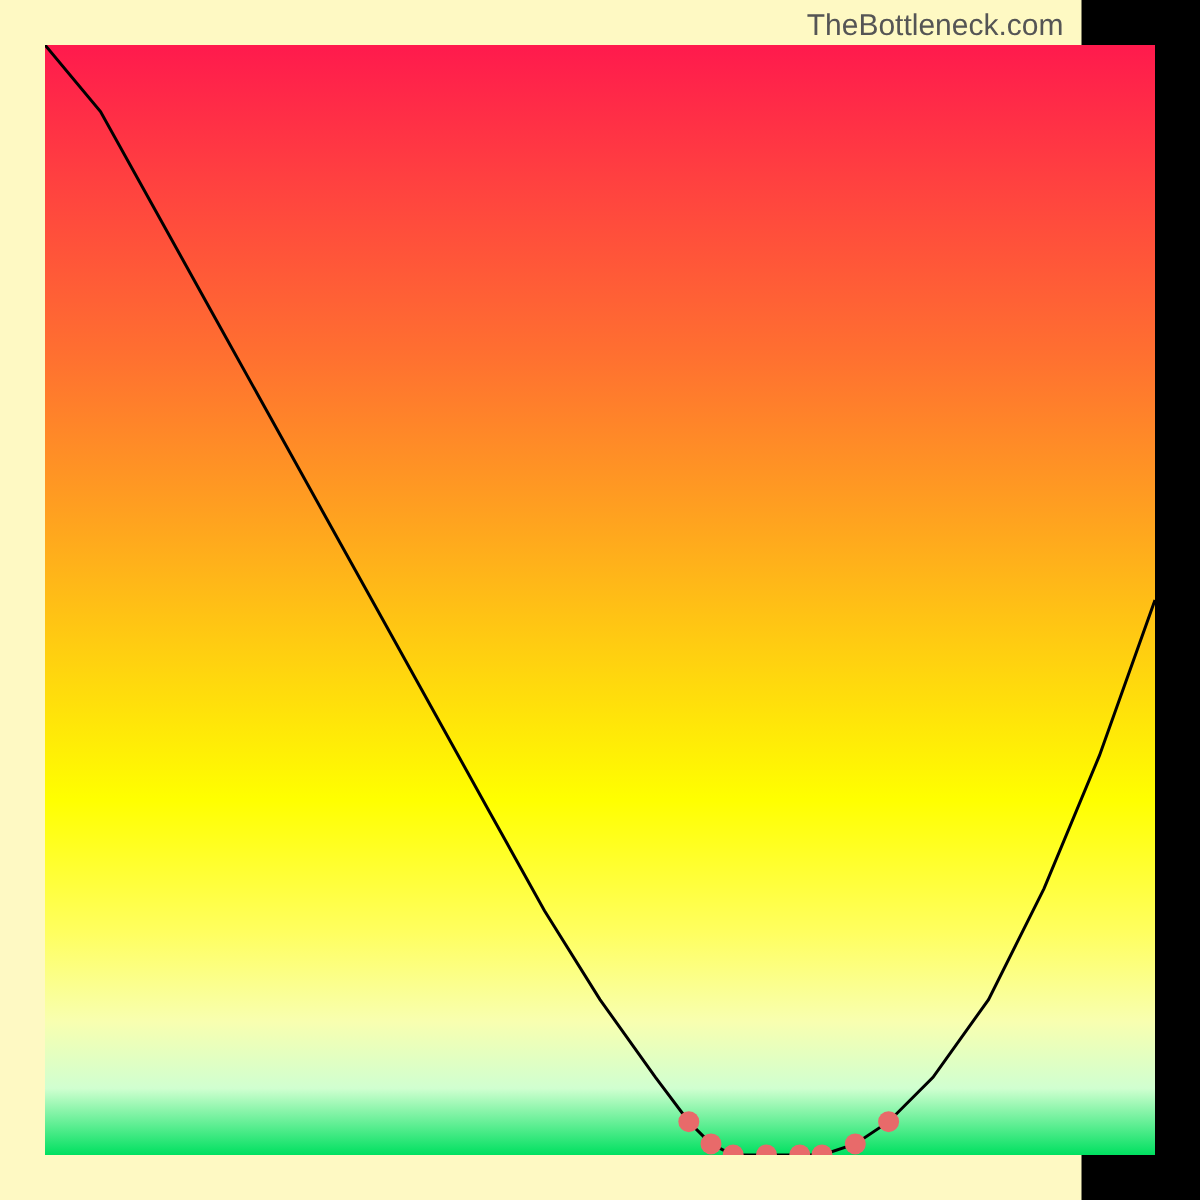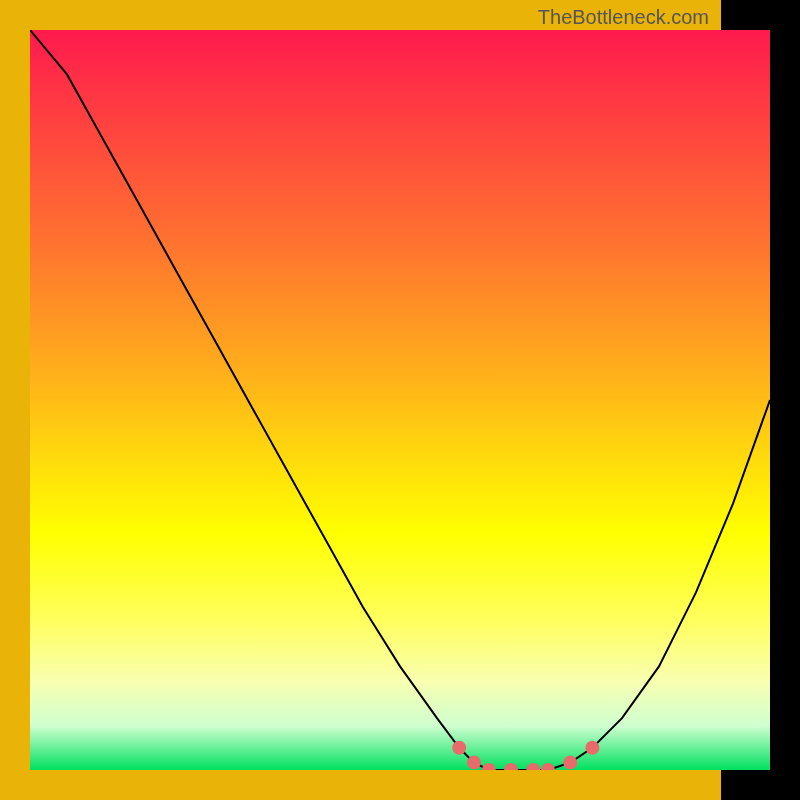--- a/index.html
+++ b/index.html
@@ -8,21 +8,21 @@
     width: 800px;
     height: 800px;
     background: #000;
     font-family: Arial, sans-serif;
     overflow: hidden;
   }
   .container {
     position: relative;
     width: 721px;
     height: 800px;
-    background: #eab308;
+    background: #fef9c3;
   }
   .watermark {
     position: absolute;
     top: 6px;
     right: 12px;
     color: #555;
     font-size: 20px;
     font-weight: 500;
     z-index: 10;
   }

